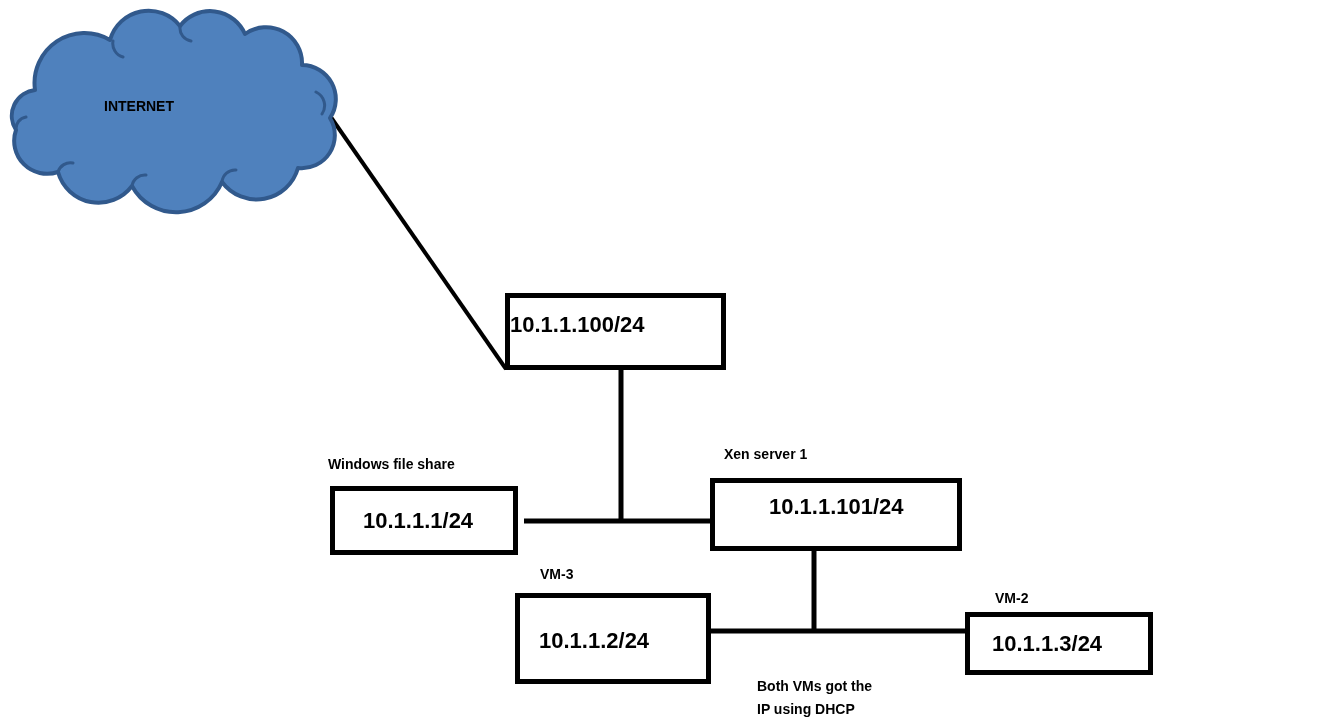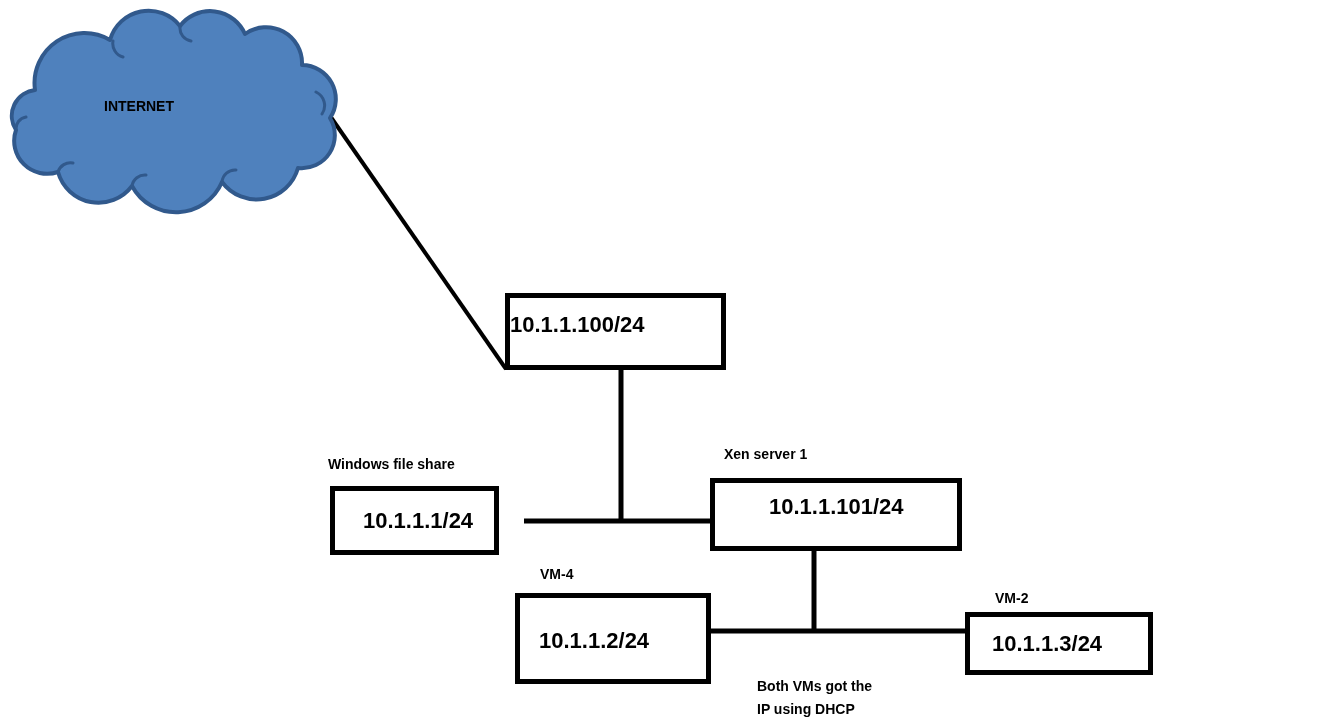--- a/index.html
+++ b/index.html
@@ -41,21 +41,21 @@
     font-weight: bold;
     font-size: 14px;
     color: #000000;
     white-space: nowrap;
     z-index: 3;
     line-height: 24px;
   }
   
   .box-gateway { left: 505px; top: 293px; width: 221px; height: 77px; }
   .box-gateway .node-ip { transform: translateY(-7px); }
-  .box-fileshare { left: 330px; top: 486px; width: 169px; height: 69px; }
+  .box-fileshare { left: 330px; top: 486px; width: 188px; height: 69px; }
   .box-fileshare .node-ip { padding-left: 28px; }
   .box-xen { left: 710px; top: 478px; width: 252px; height: 73px; padding-left: 35px; }
   .box-xen .node-ip { padding-left: 19px; transform: translateY(-8px); }
   .box-vm1 { left: 515px; top: 593px; width: 196px; height: 91px; }
   .box-vm1 .node-ip { padding-left: 19px; transform: translateY(2px); }
   .box-vm2 { left: 965px; top: 612px; width: 188px; height: 63px; }
   .box-vm2 .node-ip { padding-left: 22px; }
   
   .label-internet { left: 104px; top: 94px; }
   .label-fileshare { left: 328px; top: 452px; }
@@ -107,21 +107,21 @@
   <div class="diagram-label label-fileshare">Windows file share</div>
   <div class="node-box box-fileshare">
     <span class="node-ip">10.1.1.1/24</span>
   </div>
 
   <div class="diagram-label label-xen">Xen server 1</div>
   <div class="node-box box-xen">
     <span class="node-ip">10.1.1.101/24</span>
   </div>
 
-  <div class="diagram-label label-vm1">VM-4</div>
+  <div class="diagram-label label-vm1">VM-3</div>
   <div class="node-box box-vm1">
     <span class="node-ip">10.1.1.2/24</span>
   </div>
 
   <div class="diagram-label label-vm2">VM-2</div>
   <div class="node-box box-vm2">
     <span class="node-ip">10.1.1.3/24</span>
   </div>
 
   <div class="diagram-label label-note">

